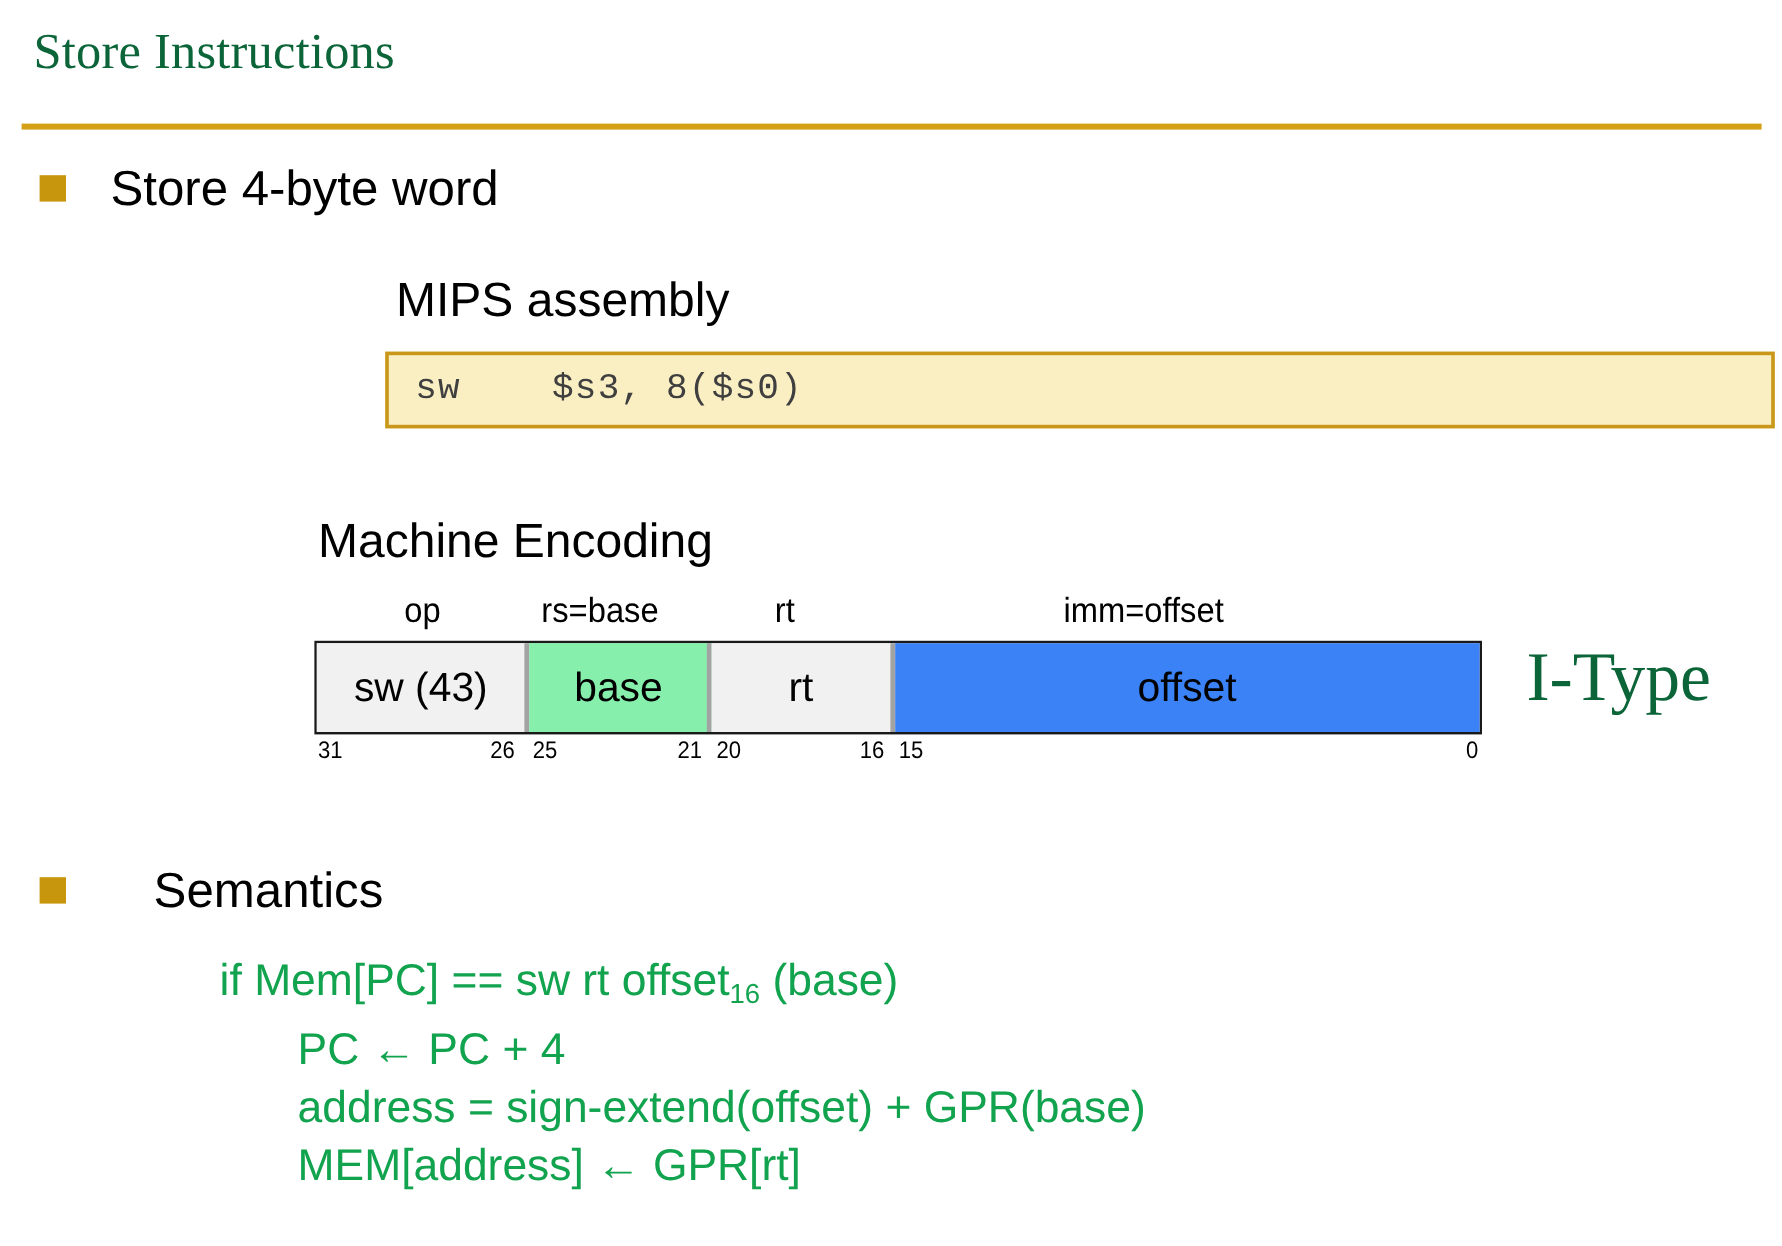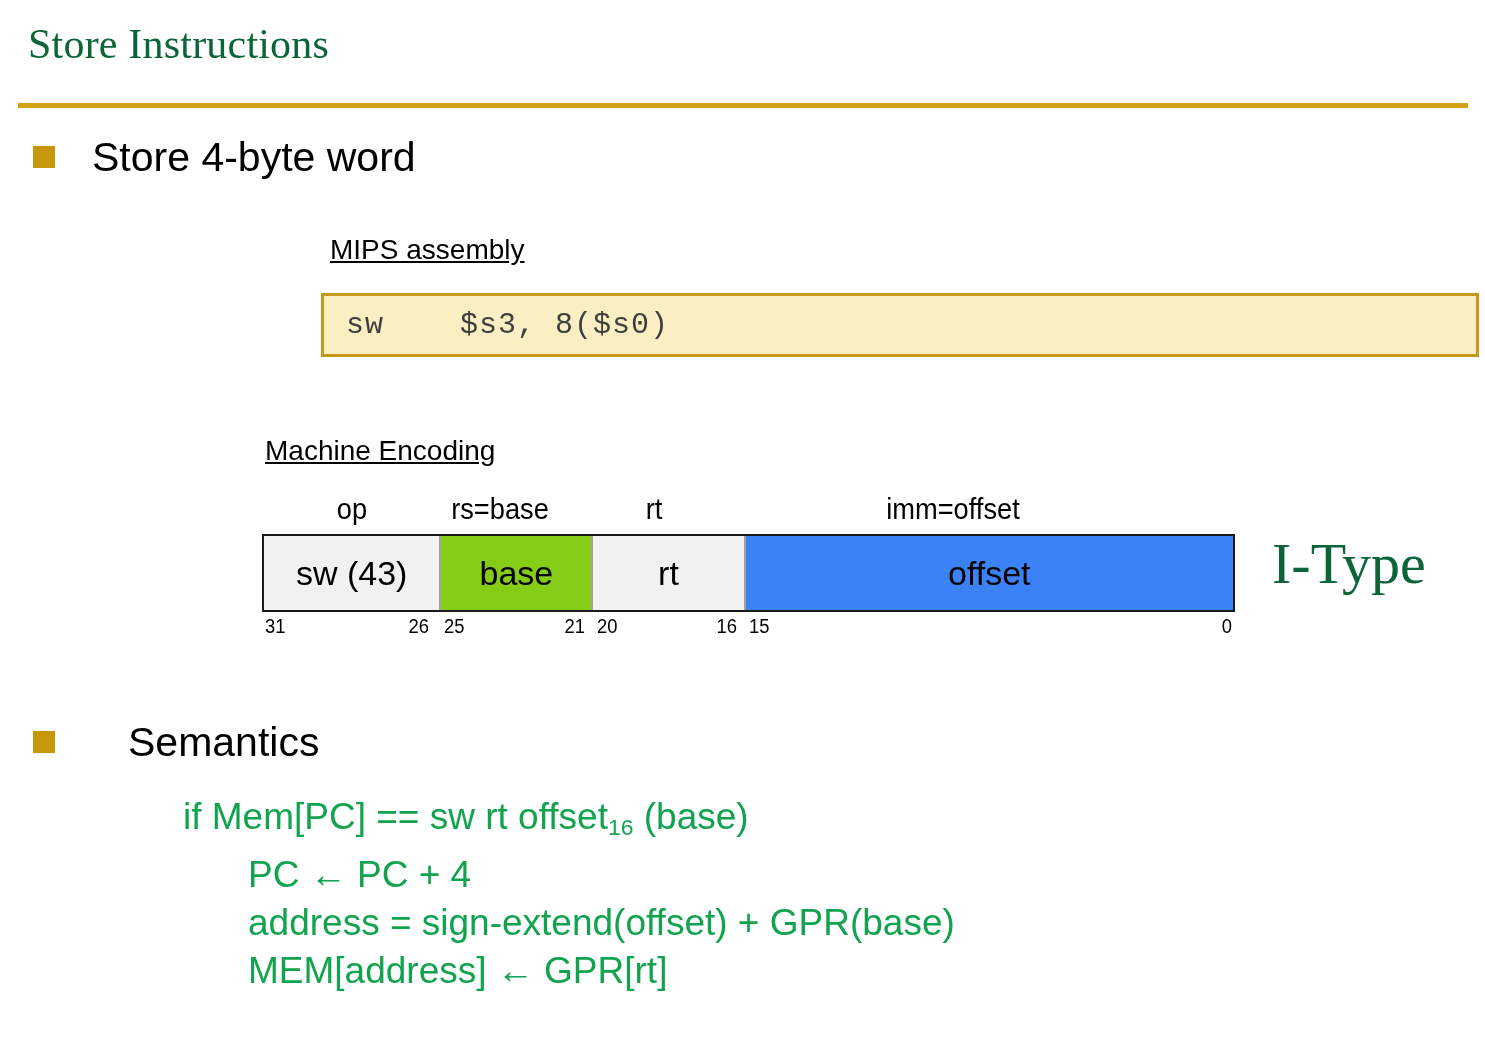--- a/index.html
+++ b/index.html
@@ -66,25 +66,24 @@
   #bullet-semantics {
     left: 33px;
     top: 718px;
     gap: 36px;
   }
   #bullet-semantics .bullet-label { margin-left: 37px; }
 
   
   .section-caption {
     position: absolute;
-    font-size: 28px;
+    font-size: 40px;
     line-height: 40px;
     color: #000000;
     white-space: nowrap;
-    text-decoration: underline;
   }
   #caption-mips { left: 330px; top: 230px; }
   #caption-encoding { left: 265px; top: 431px; }
 
   
   #code-box {
     position: absolute;
     left: 305px;
     top: 293px;
     width: 1158px;
@@ -140,21 +139,21 @@
     height: 78px;
     border: 2px solid #1A1A1A;
     box-sizing: border-box;
     background: #F1F1F1;
   }
   .enc-cell {
     display: flex;
     align-items: center;
     justify-content: center;
     box-sizing: border-box;
-    border-right: 2px solid #a3a3a3;
+    border-right: 4px solid #a3a3a3;
     font-size: 34px;
     color: #000000;
     white-space: nowrap;
   }
   .enc-cell:last-child { border-right: none; }
   #bit-labels {
     position: relative;
     height: 30px;
   }
   .bit-label {
@@ -221,21 +220,21 @@
 
   <div id="field-headers">
       <div class="field-header" style="left: 9.2%; transform: translateX(-50%) scaleX(0.94);">op</div>
       <div class="field-header" style="left: 24.5%; transform: translateX(-50%) scaleX(0.94);">rs=base</div>
       <div class="field-header" style="left: 40.3%; transform: translateX(-50%) scaleX(0.94);">rt</div>
       <div class="field-header" style="left: 71%; transform: translateX(-50%) scaleX(0.94);">imm=offset</div>
     </div>
 
   <div id="encoding-table">
       <div class="enc-cell" style="width: 18.3%; background: rgb(241, 241, 241);">sw (43)</div>
-      <div class="enc-cell" style="width: 15.7%; background: #84cc16;">base</div>
+      <div class="enc-cell" style="width: 15.7%; background: #86efac;">base</div>
       <div class="enc-cell" style="width: 15.7%; background: rgb(241, 241, 241);">rt</div>
       <div class="enc-cell" style="width: 50.3%; background: #3b82f6;">offset</div>
     </div>
 
   <div id="bit-labels">
       <div class="bit-label left" style="left: 0.3%;">31</div>
       <div class="bit-label right" style="left: 17.2%; transform: translateX(-100%) scaleX(0.92);">26</div>
       <div class="bit-label left" style="left: 18.7%;">25</div>
       <div class="bit-label right" style="left: 33.2%; transform: translateX(-100%) scaleX(0.92);">21</div>
       <div class="bit-label left" style="left: 34.4%;">20</div>

